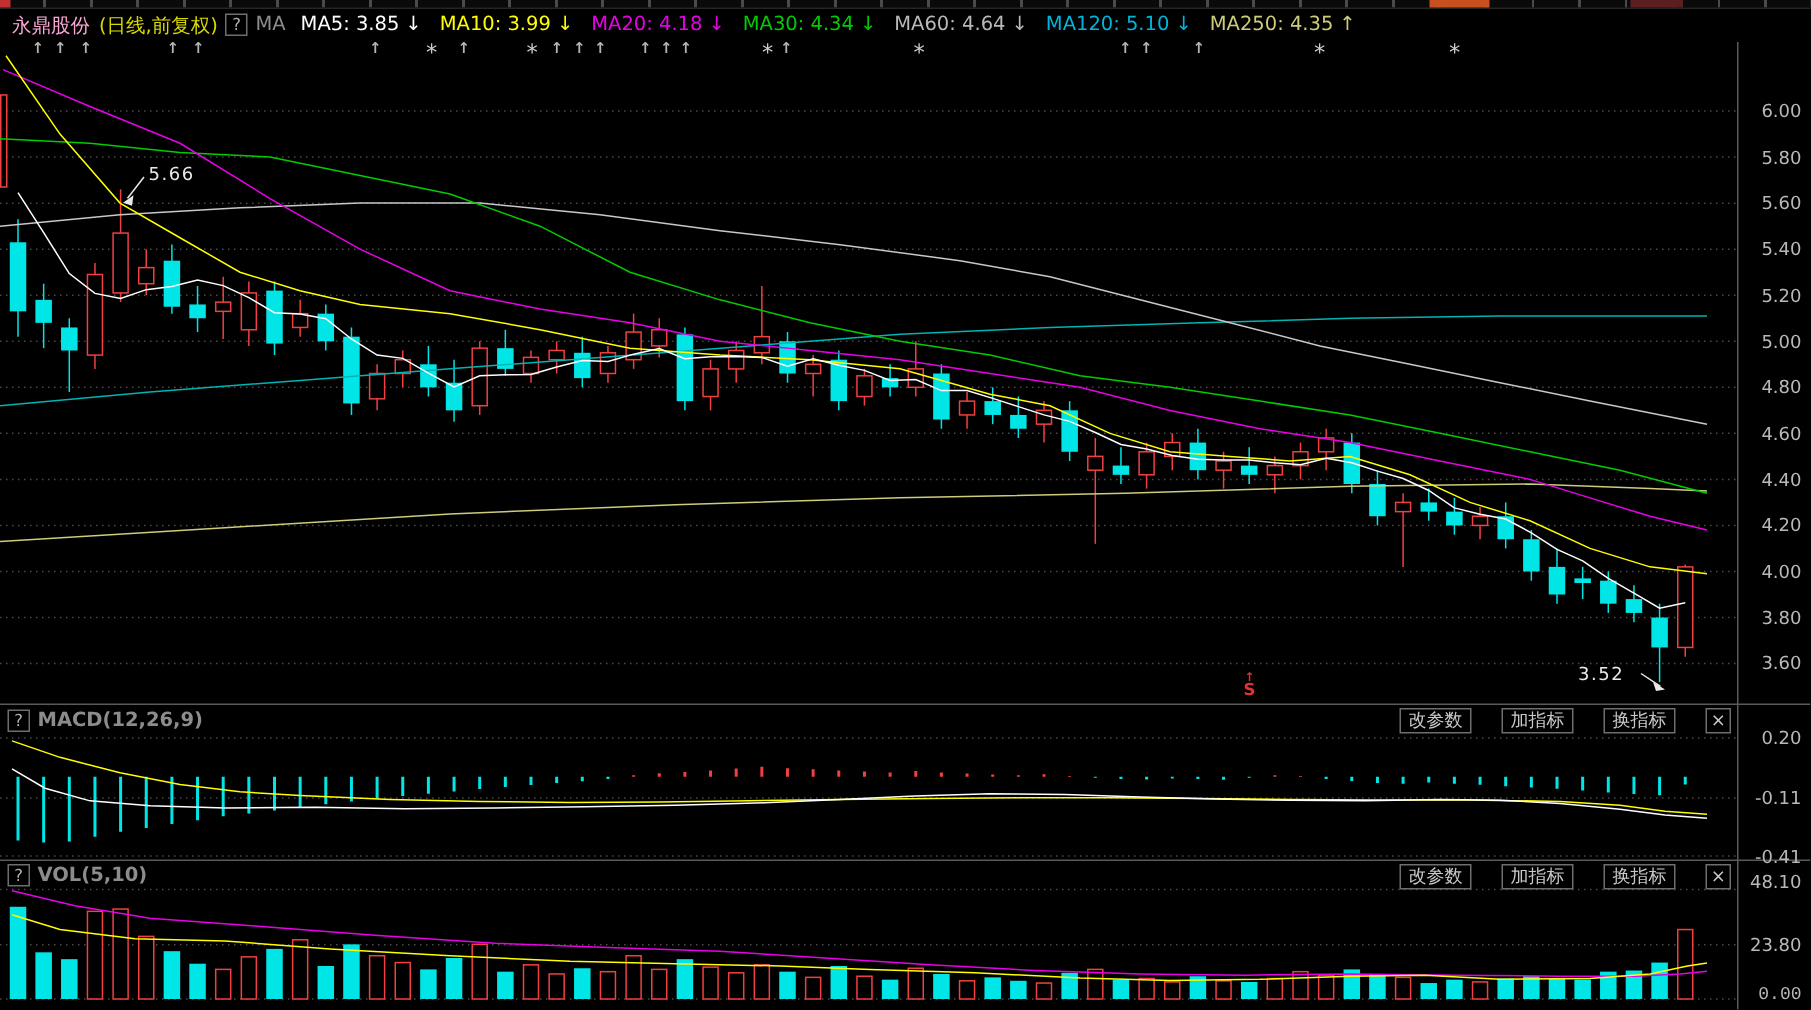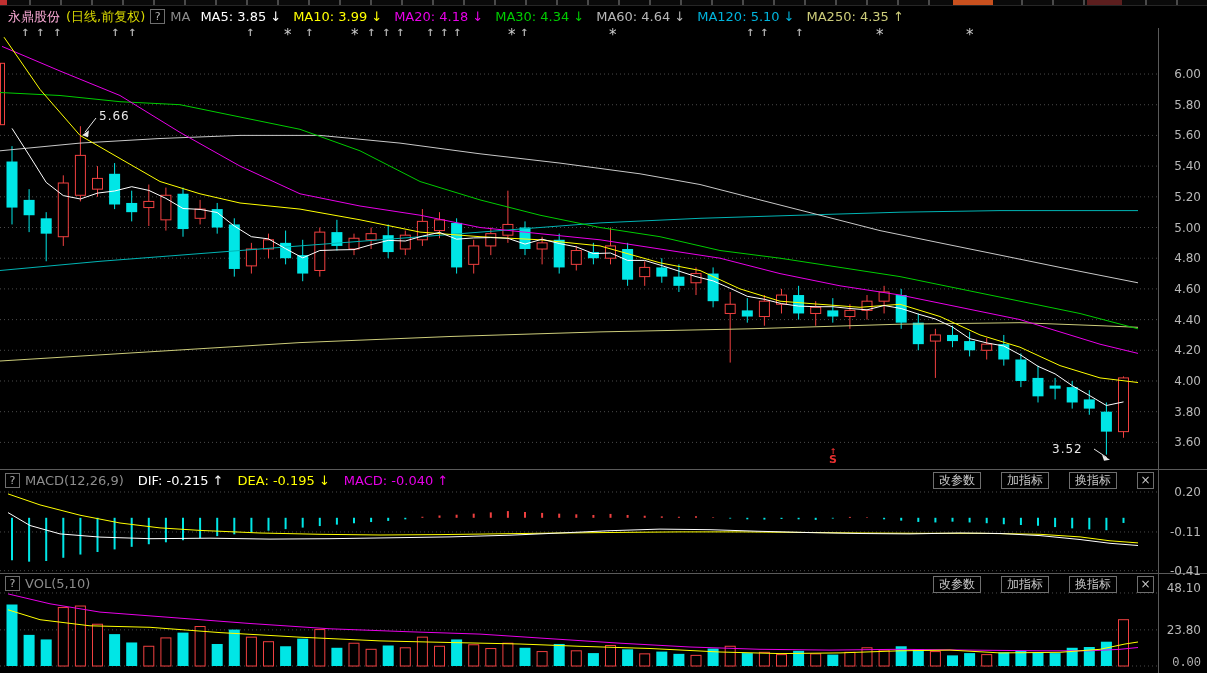--- a/index.html
+++ b/index.html
@@ -15,21 +15,21 @@
   #period{color:#d8d800;margin-left:6px;}
   .helpbox{border:1px solid #6e6e6e;color:#b0b0b0;font-size:11px;width:13px;height:13px;
     line-height:13px;text-align:center;margin:0 5px;display:inline-block;}
   #malabel{color:#8c8c8c;margin-right:10px;}
   .leg{margin-right:12px;}
   .leg .arr{margin-left:4px;}
   #topbtns{position:absolute;right:54px;top:0px;display:flex;gap:5px;}
   .tbtn{border:1px solid #6e6e6e;color:#c8c8c8;font-size:13px;padding:1px 7px;cursor:default;}
   .phead{position:absolute;left:0;width:1158px;display:flex;align-items:center;
     font-size:13px;white-space:nowrap;}
-  .phead .ptitle{color:#8c8c8c;margin-right:14px;}
+  .phead .ptitle{color:#8c8c8c;margin-right:14px;font-weight:bold;}
   .stat{margin-right:14px;}
   .pbtns{position:absolute;right:4px;top:1px;display:flex;gap:20px;text-decoration:underline;}
   .pbtn{border:1px solid #6e6e6e;color:#c8c8c8;font-size:12px;padding:0 5px;height:15px;
     line-height:15px;cursor:default;}
   .pclose{border:1px solid #6e6e6e;color:#c8c8c8;font-size:12px;width:15px;height:15px;
     line-height:14px;text-align:center;cursor:default;}
   #macd-header{top:471px;height:18px;}
   #vol-header{top:575px;height:16px;}
   svg{position:absolute;left:0;top:0;}
   .axlbl{position:absolute;right:6px;color:#b8b8b8;font-size:12px;}
@@ -374,21 +374,20 @@
       <line x1="96" y1="118" x2="85" y2="132.22222222222217" stroke="#e8e8e8"></line>
       <polygon points="82,135.22222222222217 89,130.22222222222217 88,137.22222222222217" fill="#e8e8e8"></polygon>
       <line x1="1094" y1="449" x2="1107" y2="457.65277777777777" stroke="#e8e8e8"></line>
       <polygon points="1110,459.65277777777777 1102,454.65277777777777 1104,460.65277777777777" fill="#e8e8e8"></polygon>
     </g>
   </svg>
 
 <div class="phead" id="macd-header">
   <span class="helpbox">?</span>
   <span class="ptitle">MACD(12,26,9)</span>
-  <span class="stats" id="macd-stats"><span class="stat" style="color: rgb(255, 255, 255);">DIF: -0.215 ↑</span><span class="stat" style="color: rgb(255, 255, 0);">DEA: -0.195 ↓</span><span class="stat" style="color: rgb(232, 0, 232);">MACD: -0.040 ↑</span></span>
   <span class="pbtns" id="macd-btns">
       <span class="pbtn">改参数</span>
       <span class="pbtn">加指标</span>
       <span class="pbtn">换指标</span>
       <span class="pclose">×</span>
     </span>
 </div>
 
 <div class="phead" id="vol-header">
   <span class="helpbox">?</span>

